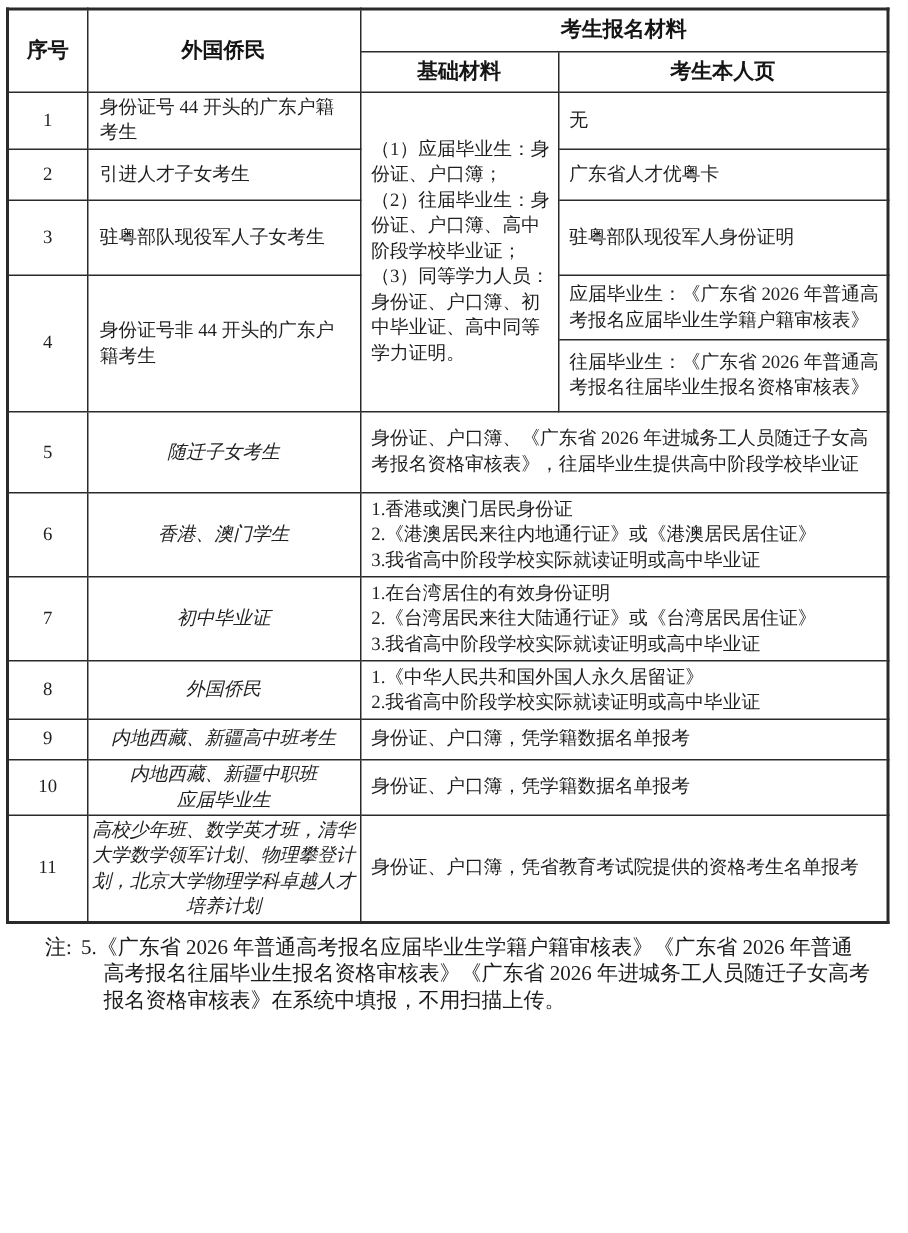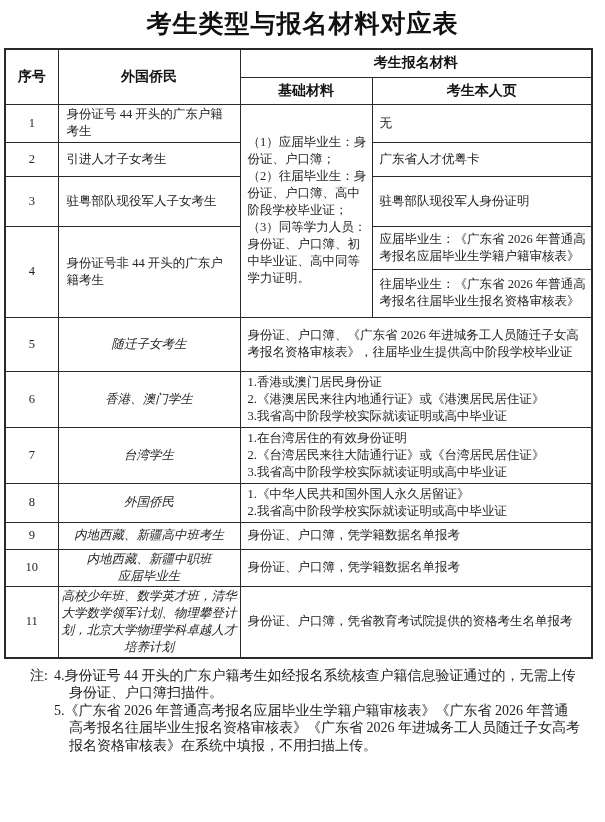--- a/index.html
+++ b/index.html
@@ -40,21 +40,20 @@
   }
   .notes-label{flex:0 0 24px;}
   .notes-items{flex:1 1 auto;}
   .note-item{padding-left:15px;text-indent:-15px;}
 </style>
 </head>
 <body>
 
 <div class="page">
 
-  <div class="title">考生类型与报名材料对应表</div>
 
   <table class="materials-table">
     <colgroup>
       <col style="width:53px">
       <col style="width:182px">
       <col style="width:132px">
       <col style="width:220px">
     </colgroup>
     <tbody>
       <tr style="height:28px">
@@ -106,21 +105,21 @@
       <tr style="height:50px">
         <td class="num">6</td>
         <td class="type center">香港、澳门学生</td>
         <td class="mat pre" colspan="2">1.香港或澳门居民身份证
 2.《港澳居民来往内地通行证》或《港澳居民居住证》
 3.我省高中阶段学校实际就读证明或高中毕业证</td>
       </tr>
 
       <tr style="height:50px">
         <td class="num">7</td>
-        <td class="type center">台湾学生</td>
+        <td class="type center">初中毕业证</td>
         <td class="mat pre" colspan="2">1.在台湾居住的有效身份证明
 2.《台湾居民来往大陆通行证》或《台湾居民居住证》
 3.我省高中阶段学校实际就读证明或高中毕业证</td>
       </tr>
 
       <tr style="height:36px">
         <td class="num">8</td>
         <td class="type center">外国侨民</td>
         <td class="mat pre" colspan="2">1.《中华人民共和国外国人永久居留证》
 2.我省高中阶段学校实际就读证明或高中毕业证</td>
@@ -143,18 +142,17 @@
         <td class="num">11</td>
         <td class="type center">高校少年班、数学英才班，清华大学数学领军计划、物理攀登计划，北京大学物理学科卓越人才培养计划</td>
         <td class="mat" colspan="2">身份证、户口簿，凭省教育考试院提供的资格考生名单报考</td>
       </tr>
     </tbody>
   </table>
 
   <div class="notes">
     <div class="notes-label">注:</div>
     <div class="notes-items">
-      <div class="note-item">4.身份证号 44 开头的广东户籍考生如经报名系统核查户籍信息验证通过的，无需上传身份证、户口簿扫描件。</div>
       <div class="note-item">5.《广东省 2026 年普通高考报名应届毕业生学籍户籍审核表》《广东省 2026 年普通高考报名往届毕业生报名资格审核表》《广东省 2026 年进城务工人员随迁子女高考报名资格审核表》在系统中填报，不用扫描上传。</div>
     </div>
   </div>
 
 </div>
 
 </body></html>

